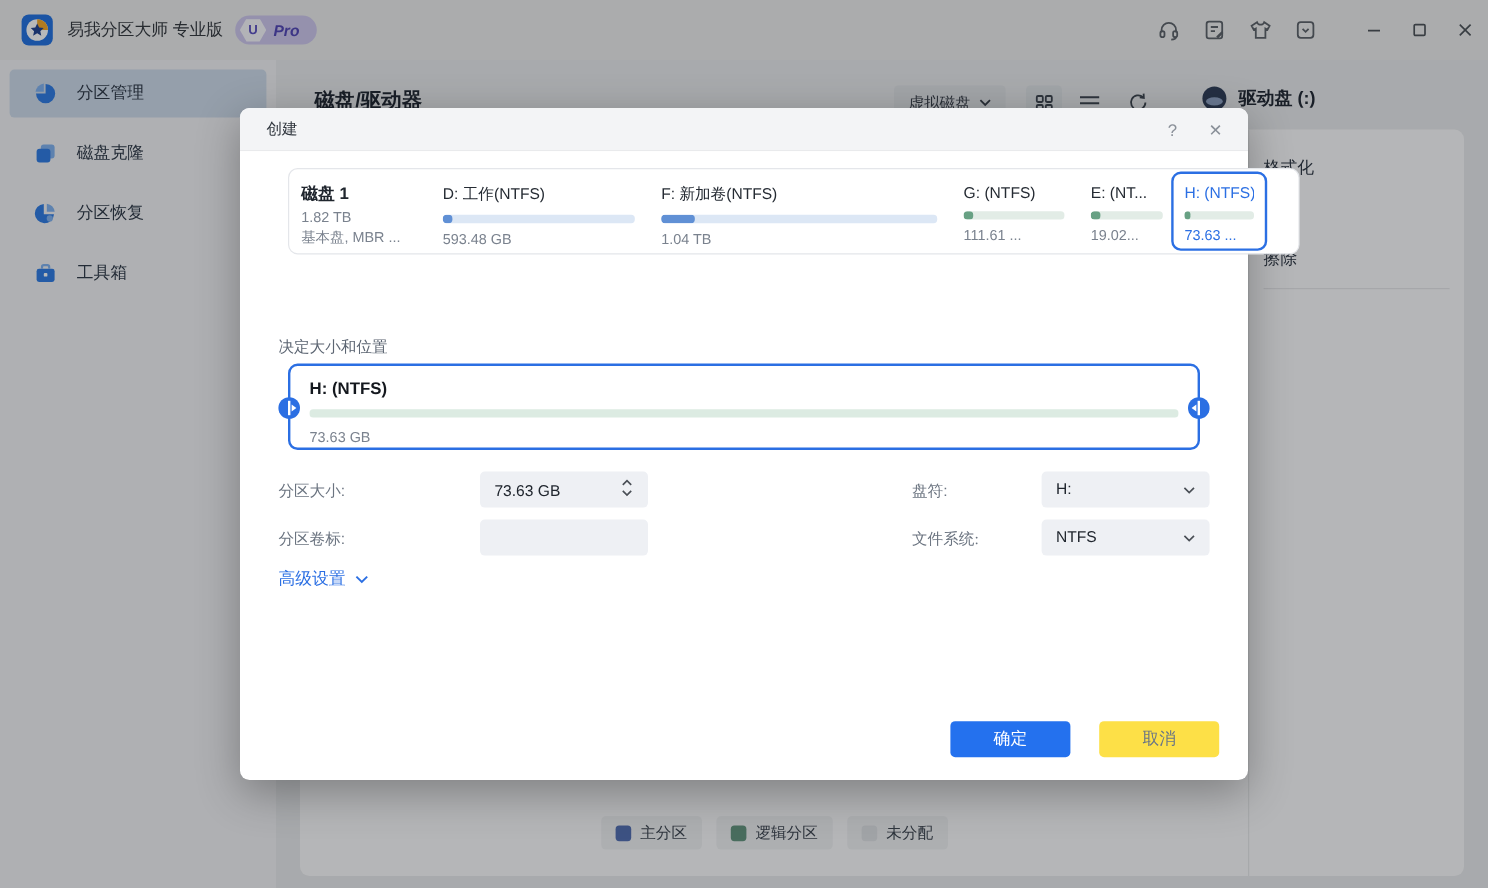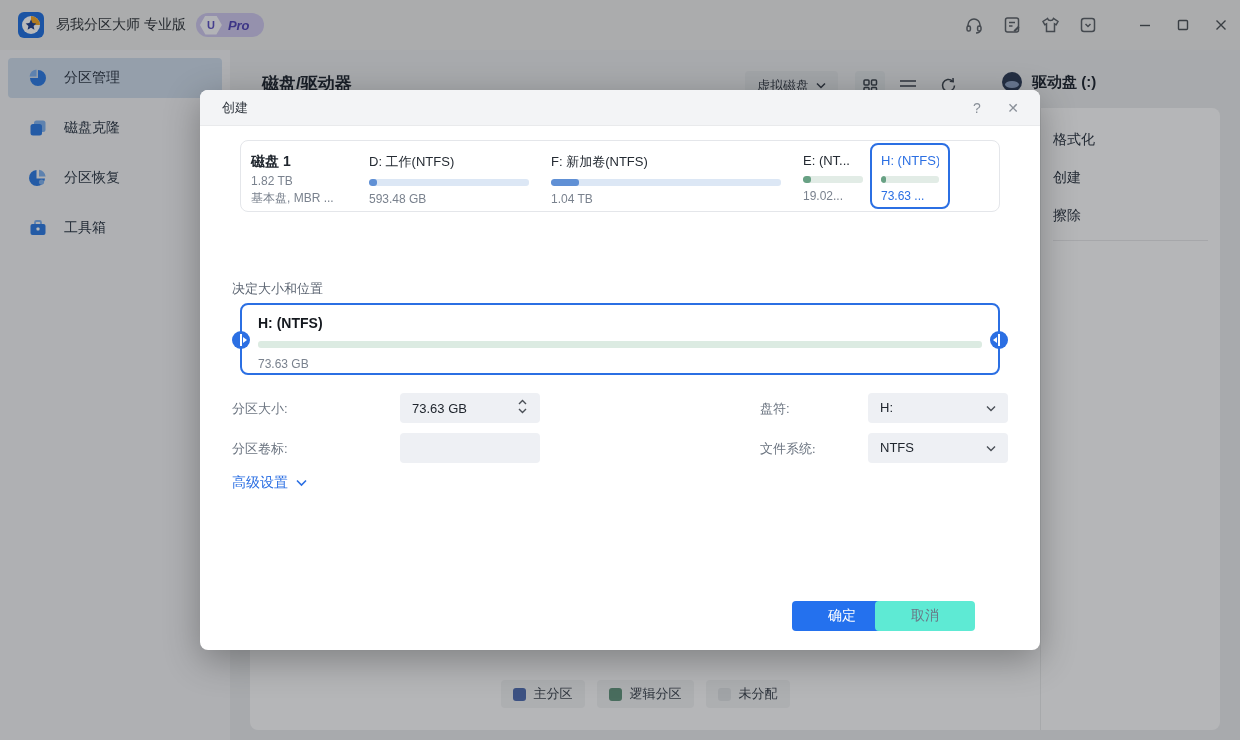--- a/index.html
+++ b/index.html
@@ -81,21 +81,21 @@
     box-shadow:0 10px 36px rgba(0,0,0,.3); }
   .dlg-header { height:36px; background:#f3f4f6; border-radius:8px 8px 0 0;
     border-bottom:1px solid #e9eaec; display:flex; align-items:center; }
   .dlg-title { margin-left:22px; font-size:13px; color:#30363e; }
   .dlg-hbtns { margin-left:auto; display:flex; align-items:center; gap:14px;
     margin-right:16px; }
   .dlg-hbtn { width:22px; height:22px; display:flex; align-items:center;
     justify-content:center; font-size:14px; color:#8a9099; cursor:pointer; }
 
   
-  .disk-panel { position:absolute; left:40px; top:50px; width:760px; height:72px;
+  .disk-panel { position:absolute; left:40px; top:50px; width:843px; height:72px;
     border:1px solid #e4e6ea; border-radius:8px; background:#fff;
     display:flex; align-items:stretch; padding:10px 10px; }
   .disk-info { width:96px; flex:none; padding-top:2px; }
   .disk-name { font-size:14px; font-weight:bold; color:#20262e; }
   .disk-size { font-size:12px; color:#7a828e; margin-top:3px; }
   .disk-type { font-size:12px; color:#7a828e; margin-top:2px;
     white-space:nowrap; overflow:hidden; }
   .partition { padding-top:2px; margin-left:22px; }
   .p-label { font-size:13px; color:#252b33; white-space:nowrap;
     overflow:hidden; }
@@ -142,21 +142,21 @@
     border:none; border-radius:4px; font-size:13px; color:#20262e;
     padding:0 24px 0 12px; font-family:"Liberation Sans",sans-serif; }
   .spin { position:absolute; display:flex; flex-direction:column; gap:3px; }
   .sel-chev { position:absolute; }
   .advanced { position:absolute; left:32px; top:384px; display:flex;
     align-items:center; gap:8px; font-size:14px; color:#2b6fe3; cursor:pointer; }
   .btn { position:absolute; top:511px; width:100px; height:30px;
     border-radius:4px; border:none; font-size:14px; cursor:pointer;
     font-family:"Liberation Sans",sans-serif; }
   .btn-ok { left:592px; background:#2471ee; color:#fff; }
-  .btn-cancel { left:675px; background:#5eead4; color:#6a7686; }
+  .btn-cancel { left:716px; background:#fde047; color:#6a7686; }
 
   svg { display:block; }
 </style>
 </head>
 <body>
 
 <div class="titlebar">
   <div class="app-icon">
     <svg width="20" height="20" viewBox="0 0 20 20">
       <circle cx="10" cy="10" r="9" fill="#ffffff"></circle>
@@ -337,20 +337,27 @@
         </div>
       <div class="p-size">593.48 GB</div>
     </div>
     <div class="partition p1">
       <div class="p-label">F: 新加卷(NTFS)</div>
       <div class="p-bar primary">
           <i style="width:12%"></i>
         </div>
       <div class="p-size">1.04 TB</div>
     </div>
+    <div class="partition p2">
+      <div class="p-label">G: (NTFS)</div>
+      <div class="p-bar logical">
+          <i style="width:10%"></i>
+        </div>
+      <div class="p-size">111.61 ...</div>
+    </div>
     <div class="partition p3">
       <div class="p-label">E: (NT...</div>
       <div class="p-bar logical">
           <i style="width:14%"></i>
         </div>
       <div class="p-size">19.02...</div>
     </div>
     <div class="partition p4 selected">
       <div class="p-label">H: (NTFS)</div>
       <div class="p-bar logical">

